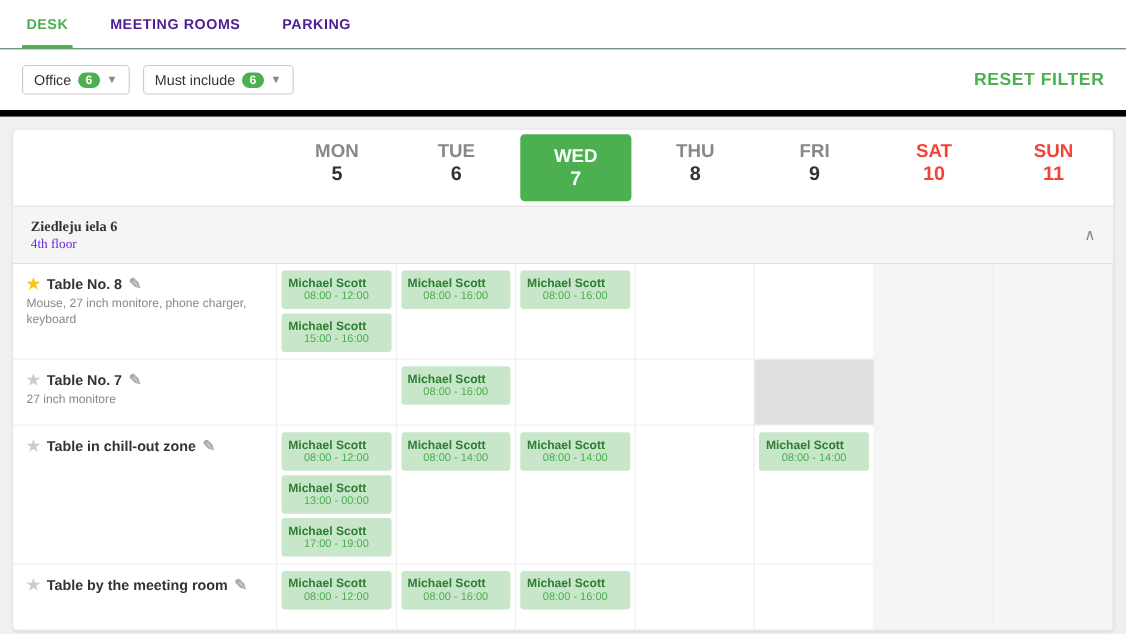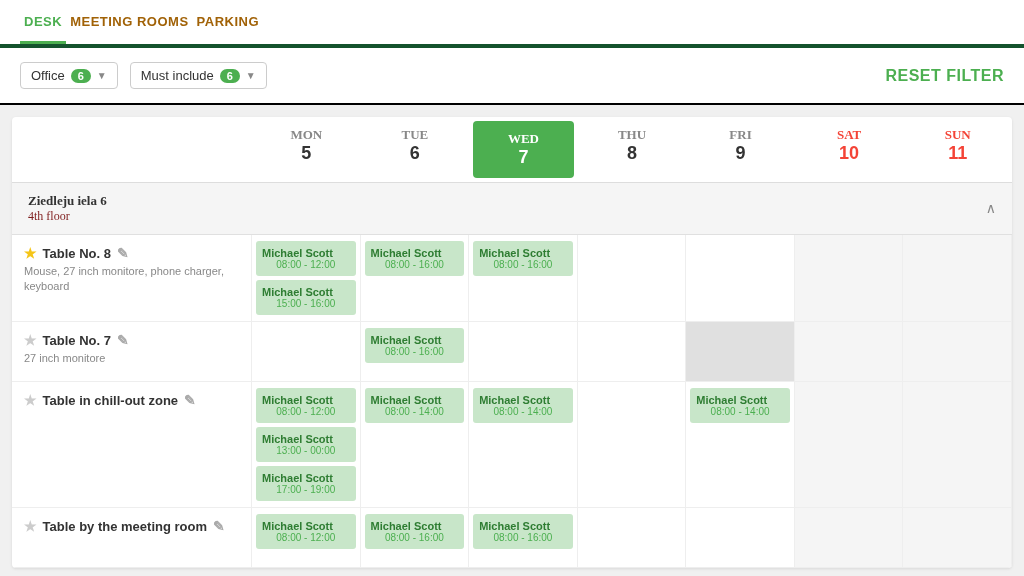--- a/index.html
+++ b/index.html
@@ -1,48 +1,48 @@
 <!DOCTYPE html>
 <html><head>
   <meta charset="utf-8">
   <style>
     * { box-sizing: border-box; margin: 0; padding: 0; }
     body { font-family: -apple-system, BlinkMacSystemFont, 'Segoe UI', Arial, sans-serif; background: #f0f0f0; font-size: 13px; color: #333; }
 
     
-    .top-nav { background: #fff; border-bottom: 4px solid #14532d; padding: 0 20px; display: flex; align-items: flex-end; }
-    .nav-tab { padding: 14px 4px 12px; cursor: pointer; font-size: 13px; font-weight: 600; color: #a16207; border-bottom: 3px solid transparent; text-transform: uppercase; letter-spacing: 0.5px; }
+    .top-nav { background: #fff; border-bottom: 1px solid #14532d; padding: 0 20px; display: flex; align-items: flex-end; gap: 30px; }
+    .nav-tab { padding: 14px 4px 12px; cursor: pointer; font-size: 13px; font-weight: 600; color: #4c1d95; border-bottom: 3px solid transparent; text-transform: uppercase; letter-spacing: 0.5px; }
     .nav-tab.active { color: #4caf50; border-bottom-color: #4caf50; }
 
     
-    .filter-bar { background: #fff; padding: 14px 20px; display: flex; align-items: center; gap: 12px; border-bottom: 2px solid #000000; }
+    .filter-bar { background: #fff; padding: 14px 20px; display: flex; align-items: center; gap: 12px; border-bottom: 6px solid #000000; }
     .filter-btn { display: flex; align-items: center; gap: 6px; border: 1px solid #ccc; border-radius: 4px; padding: 5px 10px; cursor: pointer; background: #fff; font-size: 13px; }
     .filter-btn .badge { background: #4caf50; color: #fff; border-radius: 10px; padding: 1px 7px; font-size: 11px; font-weight: 600; }
     .filter-btn .arrow { color: #888; font-size: 10px; }
     .reset-filter { margin-left: auto; color: #4caf50; font-weight: 600; font-size: 16px; cursor: pointer; text-transform: uppercase; letter-spacing: 0.5px; }
 
     
     .calendar-container { background: #fff; margin: 12px; border-radius: 4px; overflow: hidden; box-shadow: 0 1px 3px rgba(0,0,0,0.1); }
 
     
     .day-headers { display: grid; grid-template-columns: 240px repeat(7, 1fr); border-bottom: 1px solid #ddd; }
     .day-header-empty { padding: 12px; }
     .day-header { padding: 10px 8px; text-align: center; font-size: 12px; font-weight: 600; color: #555; }
-    .day-header .day-name { font-size: 13px; text-transform: uppercase; color: #888; font-family: Liberation Serif, serif; }
+    .day-header .day-name { font-size: 17px; text-transform: uppercase; color: #888; }
     .day-header .day-num { font-size: 18px; font-weight: 700; color: #333; }
     .day-header.today { background: #4caf50; border-radius: 4px; margin: 4px; }
     .day-header.today .day-name { color: #fff; }
     .day-header.today .day-num { color: #fff; }
     .day-header.weekend .day-name { color: #f44336; }
     .day-header.weekend .day-num { color: #f44336; }
 
     
     .section-header { background: #f5f5f5; padding: 10px 16px; display: flex; justify-content: space-between; align-items: center; border-bottom: 1px solid #e0e0e0; font-family: Liberation Serif, serif; }
     .section-title { font-weight: 700; font-size: 13px; }
-    .section-subtitle { font-size: 12px; color: #7f1d1d; }
+    .section-subtitle { font-size: 12px; color: #6d28d9; }
     .collapse-btn { cursor: pointer; color: #888; font-size: 14px; }
 
     
     .table-row { display: grid; grid-template-columns: 240px repeat(7, 1fr); border-bottom: 1px solid #eee; min-height: 60px; }
     .table-info { padding: 10px 12px; border-right: 1px solid #eee; }
     .table-name { font-weight: 600; font-size: 13px; display: flex; align-items: center; gap: 6px; }
     .table-name .edit-icon { color: #aaa; font-size: 14px; cursor: pointer; }
     .star { color: #f5c518; font-size: 14px; }
     .star.empty { color: #ccc; }
     .table-desc { font-size: 11px; color: #888; margin-top: 3px; line-height: 1.4; }

